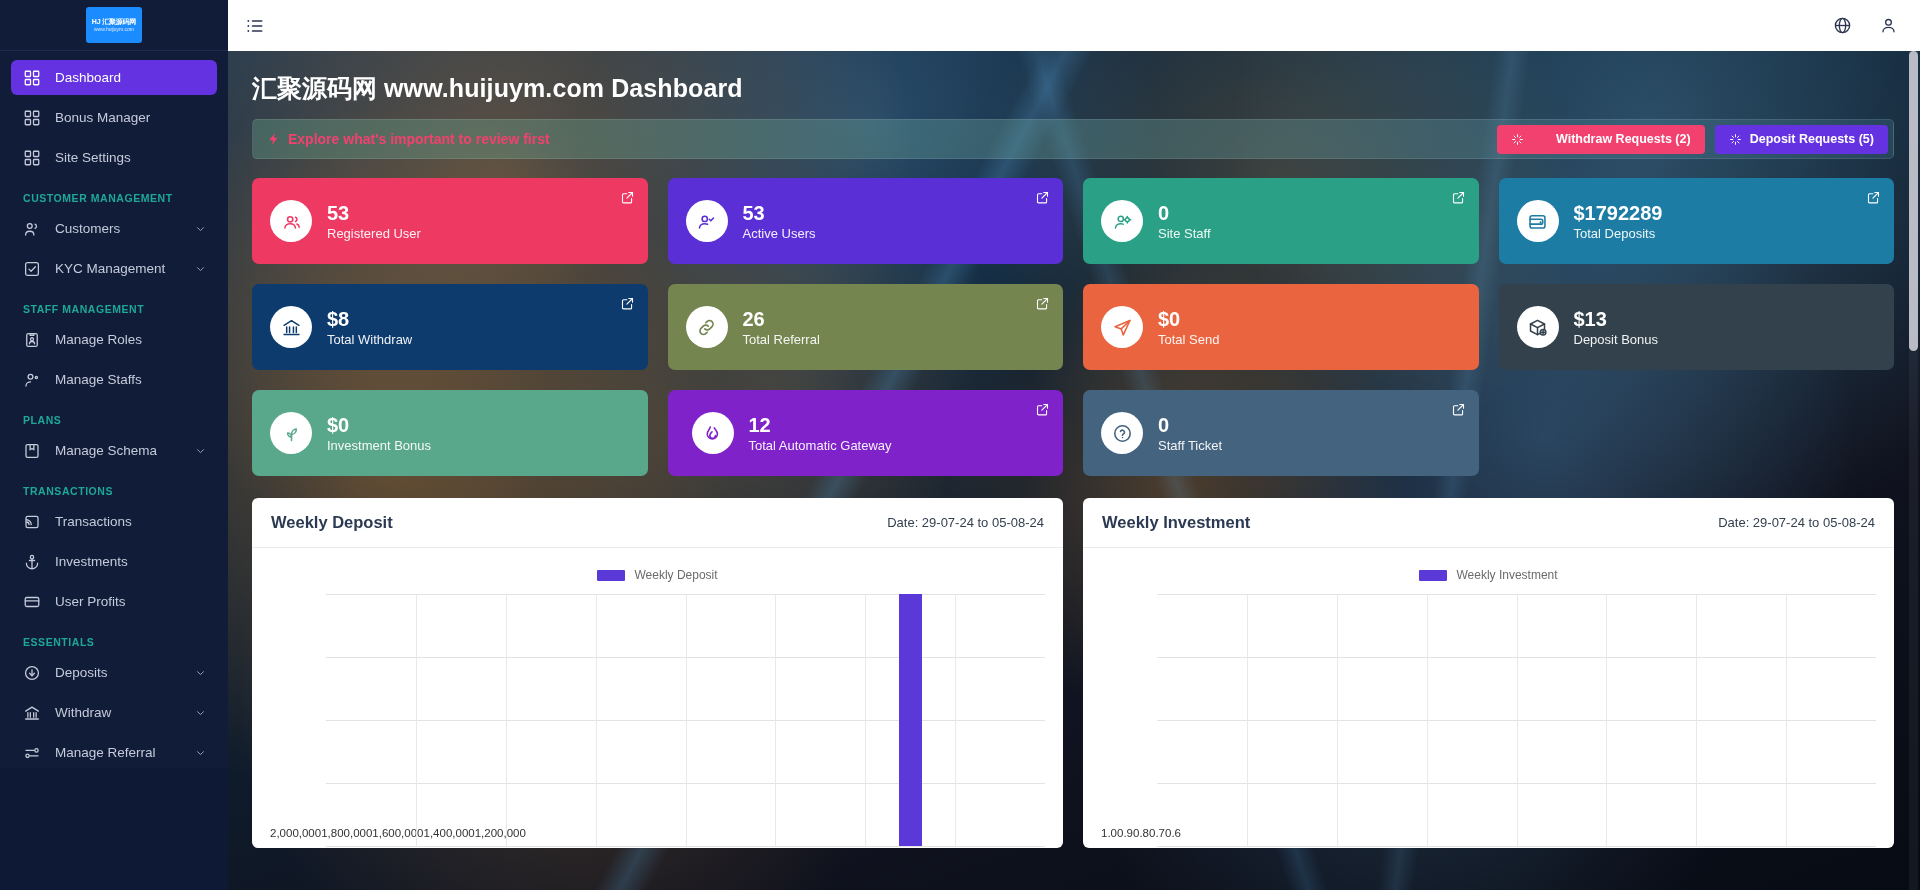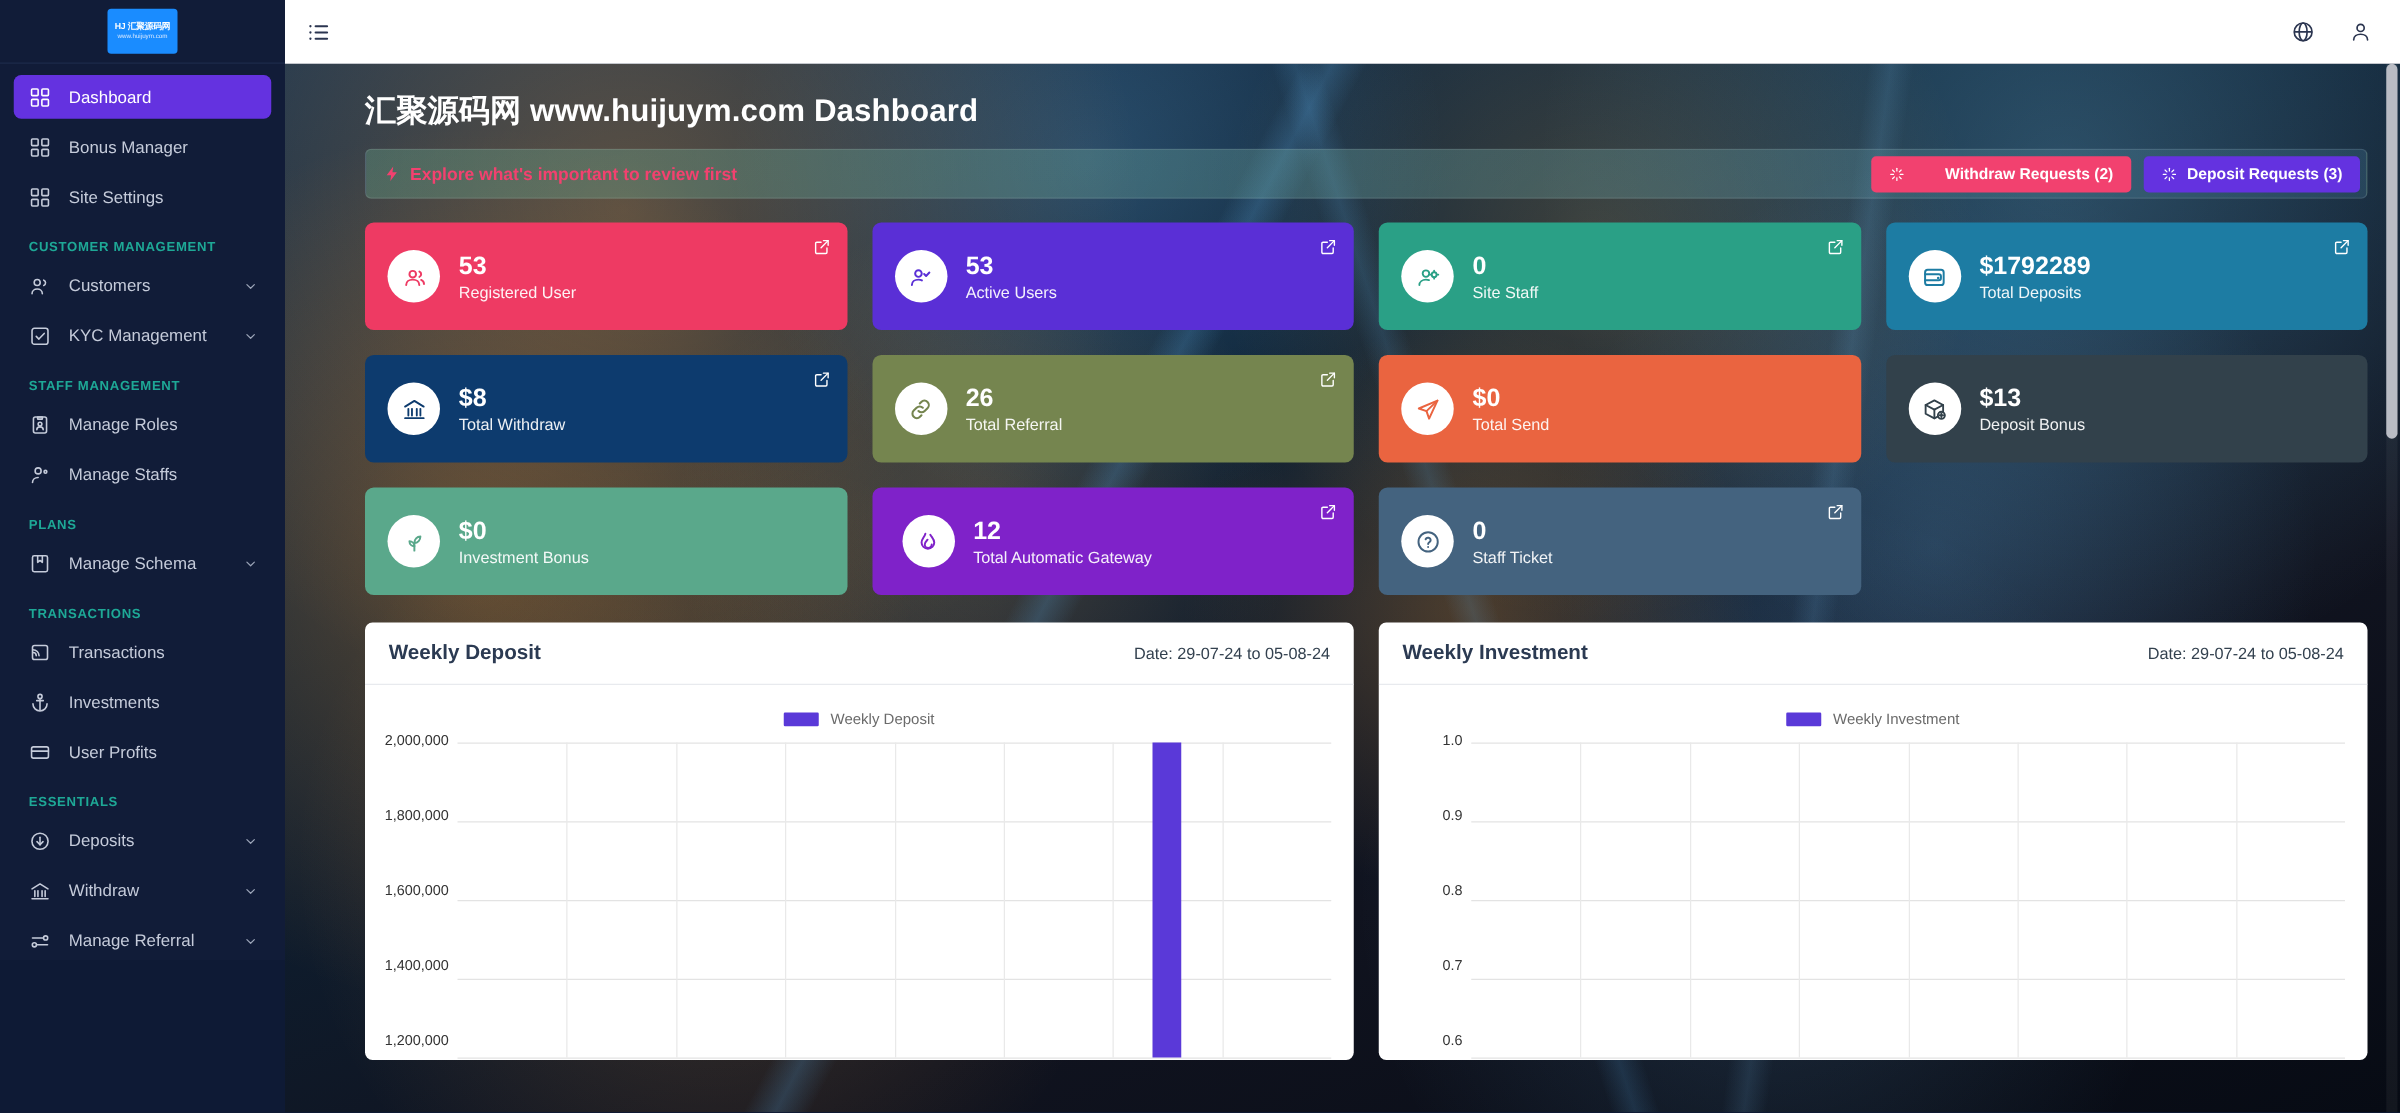--- a/index.html
+++ b/index.html
@@ -80,21 +80,21 @@
       radial-gradient(circle at 70% 80%, rgba(120,200,255,.16), transparent 24%),
       linear-gradient(160deg, #1a3550 0%, #0d2236 34%, #10131f 68%, #070b14 100%);
   }
   .bg::after {
     content: ""; position: absolute; inset: 0;
     background:
       linear-gradient(118deg, transparent 38%, rgba(90,170,230,.22) 39.2%, transparent 40.5%),
       linear-gradient(72deg, transparent 54%, rgba(90,170,230,.16) 55%, transparent 56%),
       linear-gradient(98deg, transparent 70%, rgba(120,190,240,.13) 71%, transparent 72%);
   }
-  .scroll { position: absolute; inset: 0; padding: 0 20px 0 18px; margin-left: 40px; }
+  .scroll { position: absolute; inset: 0; padding: 0 20px 0 18px; }
 
   .page-title {
     color: #fff; font-size: 25px; font-weight: bold; letter-spacing: .1px;
     padding: 21px 0 14px 6px; position: relative;
   }
   .page-title .cn { letter-spacing: 0px; }
 
   .explore-bar {
     height: 40px; border-radius: 5px;
     background: linear-gradient(95deg, rgba(104,168,140,.36), rgba(120,180,175,.30) 55%, rgba(70,120,150,.30));
@@ -149,21 +149,21 @@
     border-bottom: 1px solid #e8eaee;
   }
   .chart-title { color: #2b3a52; font-size: 16.5px; font-weight: bold; }
   .chart-date { margin-left: auto; color: #33414f; font-size: 13px; }
   .chart-body { padding: 16px 18px 0 18px; height: 300px; position: relative; }
   .legend { display: flex; align-items: center; justify-content: center; gap: 9px; height: 22px; }
   .legend .swatch { width: 28px; height: 11px; background: #5a39d8; border-radius: 1px; }
   .legend .ltxt { color: #6b6b6b; font-size: 12px; }
   .plot { display: flex; height: 252px; margin-top: 8px; }
   .yaxis {
-    width: 56px; flex: 0 0 56px; display: flex; flex-direction: column;
+    width: 56px; flex: 0 0 56px; display: flex; flex-direction: row;
     justify-content: space-between; align-items: flex-end; padding-right: 7px;
     color: #333; font-size: 11.5px; transform: translateY(-7px);
   }
   .grid-area { flex: 1; position: relative; }
   .hline { position: absolute; left: 0; right: 0; height: 1px; background: #e3e3e3; }
   .vline { position: absolute; top: 0; bottom: 0; width: 1px; background: #e9e9e9; }
   .bars { position: absolute; inset: 0; display: flex; align-items: flex-end; }
   .bar-slot { flex: 1; display: flex; justify-content: center; align-items: flex-end; height: 100%; }
   .bar { width: 23px; background: #5a39d8; }
 
@@ -450,21 +450,21 @@
                   <line x1="12" y1="3" x2="12" y2="7"></line>
                     <line x1="12" y1="17" x2="12" y2="21"></line>
                   <line x1="3" y1="12" x2="7" y2="12"></line>
                     <line x1="17" y1="12" x2="21" y2="12"></line>
                   <line x1="5.6" y1="5.6" x2="8.4" y2="8.4"></line>
                     <line x1="15.6" y1="15.6" x2="18.4" y2="18.4"></line>
                   <line x1="18.4" y1="5.6" x2="15.6" y2="8.4"></line>
                     <line x1="8.4" y1="15.6" x2="5.6" y2="18.4"></line>
                 </svg>
               </span>
-              <span>Deposit Requests (3)</span>
+              <span>Deposit Requests (5)</span>
             </button>
           </div>
         </div>
 
         <div class="stat-grid" id="stat-grid">
             <div class="stat-card" style="background: rgb(238, 58, 99);">
               <div class="stat-ic" style="color:#ee3a63">
                 <svg viewBox="0 0 24 24" fill="none" stroke="#ee3a63" stroke-width="1.8" stroke-linecap="round" stroke-linejoin="round">
                   <circle cx="10.5" cy="9.5" r="3"></circle>
                   <path d="M4.5 19.5c0-3 2.7-5 6-5s6 2 6 5"></path>

